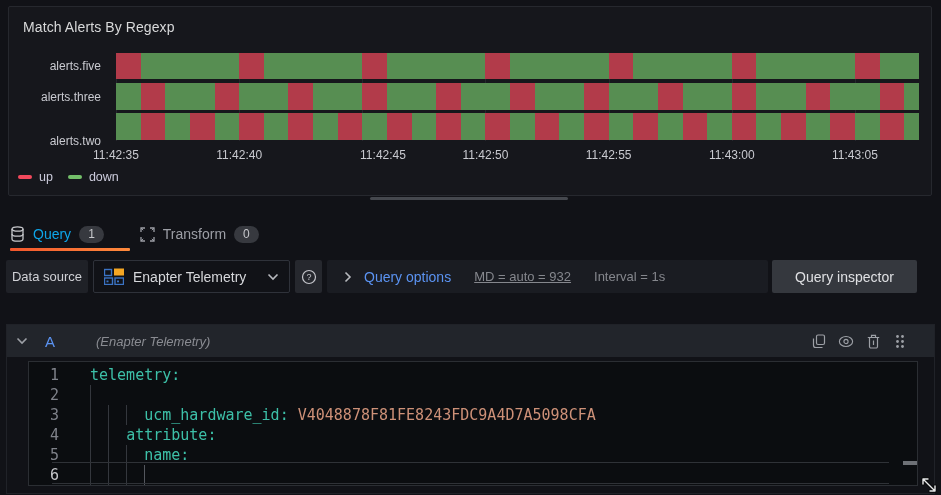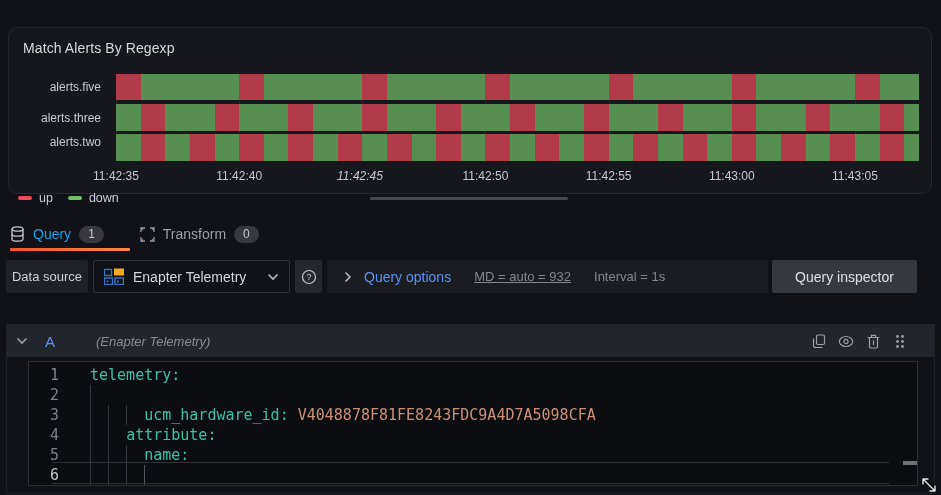--- a/index.html
+++ b/index.html
@@ -1,22 +1,22 @@
 <!DOCTYPE html>
 <html><head>
 <meta charset="utf-8">
 <style>
   * { margin:0; padding:0; box-sizing:border-box; }
   html,body { width:941px; height:495px; background:#111217; overflow:hidden;
     font-family:"Liberation Sans", sans-serif; }
   .abs { position:absolute; }
 
   
-  #panel { left:8px; top:6px; width:924px; height:167px; background:#16171c;
-    border:1px solid #26282e; border-radius:10px;margin-top:21px; }
+  #panel { left:8px; top:6px; width:924px; height:190px; background:#16171c;
+    border:1px solid #26282e; border-radius:2px; }
   #panel-title { left:14px; top:12px; font-size:14px; font-weight:500; color:#d8d9da; letter-spacing:.1px; }
   .row-label { width:92px; display:flex; align-items:center; justify-content:flex-end;
     font-size:12px; color:#c9cad0; }
   .bars { left:107px; width:803px; }
   .seg { position:absolute; top:0; height:100%; }
   .gridline { position:absolute; width:1px; top:46px; height:88px; background:rgba(204,204,220,0.09); }
   .tick { position:absolute; top:141px; transform:translateX(-50%); font-size:12px; color:#c9cad0; }
   #legend { left:9px; top:163px; display:flex; align-items:center; gap:15px; }
   .legend-item { display:flex; align-items:center; gap:7px; font-size:12.5px; color:#ccccdc; }
   .legend-pill { width:14px; height:4px; border-radius:2px; }
@@ -80,21 +80,21 @@
 <body>
 
 <div id="panel" class="abs">
   <div id="panel-title" class="abs">Match Alerts By Regexp</div>
   <div id="plot">
       <div class="gridline" style="left: 107px;"></div>
       <div class="tick" style="left: 107px;">11:42:35</div>
       <div class="gridline" style="left: 230.16px;"></div>
       <div class="tick" style="left: 230.16px;">11:42:40</div>
       <div class="gridline" style="left: 353.319px;"></div>
-      <div class="tick" style="left: 351px; font-style: italic;">11:42:45</div>
+      <div class="tick" style="left: 374px;">11:42:45</div>
       <div class="gridline" style="left: 476.479px;"></div>
       <div class="tick" style="left: 476.479px; text-align: right;">11:42:50</div>
       <div class="gridline" style="left: 599.638px;"></div>
       <div class="tick" style="left: 599.638px;">11:42:55</div>
       <div class="gridline" style="left: 722.798px;"></div>
       <div class="tick" style="left: 722.798px;">11:43:00</div>
       <div class="gridline" style="left: 845.957px;"></div>
       <div class="tick" style="left: 845.957px;">11:43:05</div>
       <div class="row-label abs" style="left: 0px; top: 46px; height: 26px;">alerts.five</div>
       <div class="bars abs" style="top: 46px; height: 26px;">
@@ -132,21 +132,21 @@
         <div class="seg" style="left: 61.3497%; width: 6.13497%; background: rgb(87, 142, 82);"></div>
         <div class="seg" style="left: 67.4847%; width: 3.06748%; background: rgb(178, 59, 74);"></div>
         <div class="seg" style="left: 70.5521%; width: 6.13497%; background: rgb(87, 142, 82);"></div>
         <div class="seg" style="left: 76.6871%; width: 3.06748%; background: rgb(178, 59, 74);"></div>
         <div class="seg" style="left: 79.7546%; width: 6.13497%; background: rgb(87, 142, 82);"></div>
         <div class="seg" style="left: 85.8896%; width: 3.06748%; background: rgb(178, 59, 74);"></div>
         <div class="seg" style="left: 88.9571%; width: 6.13497%; background: rgb(87, 142, 82);"></div>
         <div class="seg" style="left: 95.092%; width: 3.06748%; background: rgb(178, 59, 74);"></div>
         <div class="seg" style="left: 98.1595%; width: 1.84049%; background: rgb(87, 142, 82);"></div>
       </div>
-      <div class="row-label abs" style="left: 0px; top: 100px; height: 27px;">alerts.two</div>
+      <div class="row-label abs" style="left: 0px; top: 120px; height: 27px;">alerts.two</div>
       <div class="bars abs" style="top: 106px; height: 27px;">
         <div class="seg" style="left: 0%; width: 3.06748%; background: rgb(87, 142, 82);"></div>
         <div class="seg" style="left: 3.06748%; width: 3.06748%; background: rgb(178, 59, 74);"></div>
         <div class="seg" style="left: 6.13497%; width: 3.06748%; background: rgb(87, 142, 82);"></div>
         <div class="seg" style="left: 9.20245%; width: 3.06748%; background: rgb(178, 59, 74);"></div>
         <div class="seg" style="left: 12.2699%; width: 3.06748%; background: rgb(87, 142, 82);"></div>
         <div class="seg" style="left: 15.3374%; width: 3.06748%; background: rgb(178, 59, 74);"></div>
         <div class="seg" style="left: 18.4049%; width: 3.06748%; background: rgb(87, 142, 82);"></div>
         <div class="seg" style="left: 21.4724%; width: 3.06748%; background: rgb(178, 59, 74);"></div>
         <div class="seg" style="left: 24.5399%; width: 3.06748%; background: rgb(87, 142, 82);"></div>

